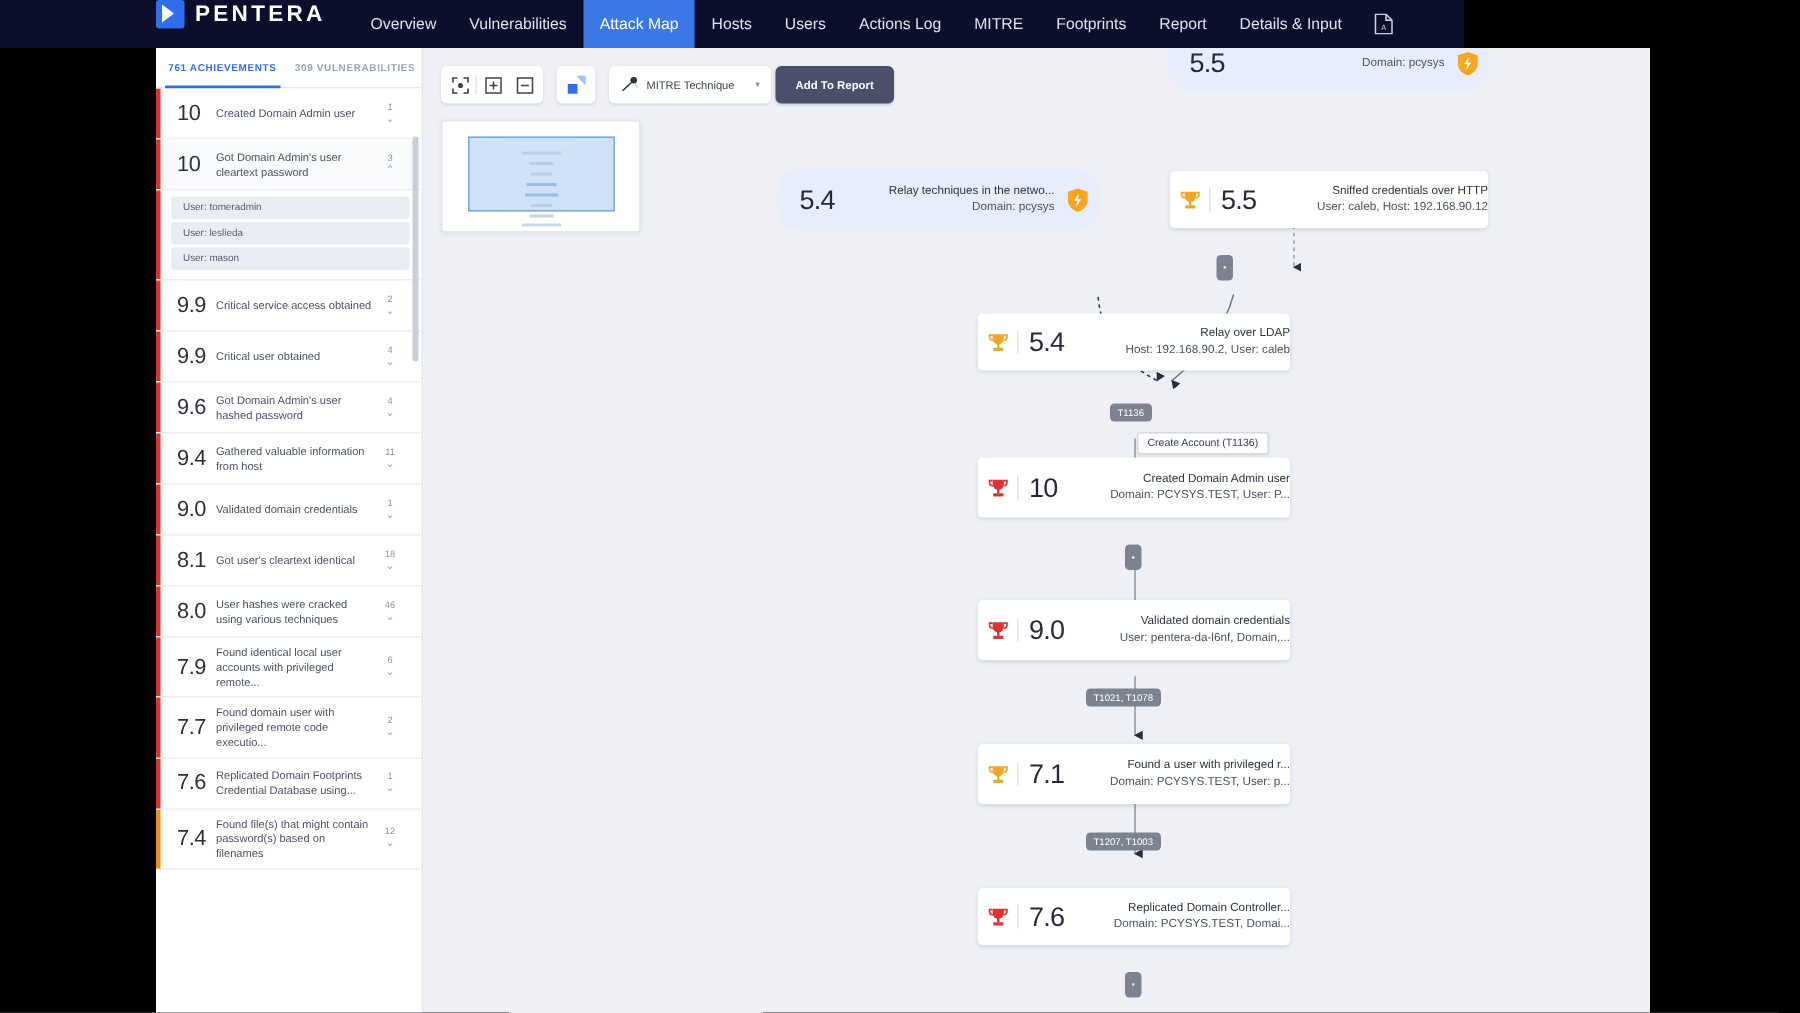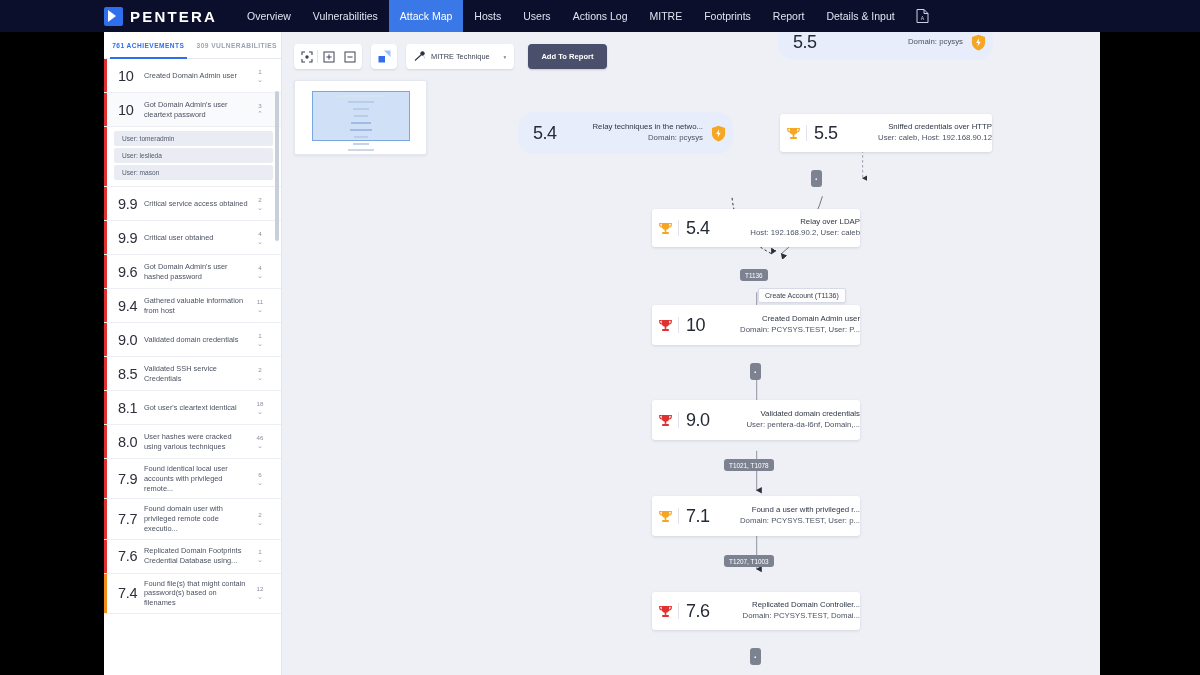--- a/index.html
+++ b/index.html
@@ -5,22 +5,22 @@
   * { box-sizing: border-box; margin: 0; padding: 0; }
   html, body {
     width: 1200px; height: 675px;
     background: #000; overflow: hidden;
     font-family: "Liberation Sans", sans-serif;
   }
   #app { position: relative; width: 1200px; height: 675px; background: #000; }
 
   
   .navbar {
-    position: absolute; left: 0; top: 0; width: 1200px; height: 32px;
-    background: #0b0f2b; display: flex; align-items: center;
+    position: absolute; left: 0; top: 0; width: 976px; height: 32px;
+    background: #0b0f2b; display: flex; align-items: flex-start;
   }
   .nav-logo-wrap { display: flex; align-items: center; margin-left: 104px; }
   .logo-mark {
     width: 19px; height: 19px; background: #2f6fed; border-radius: 2px;
     position: relative; margin-right: 7px;
   }
   .logo-mark:before {
     content: ""; position: absolute; left: 4px; top: 3px;
     width: 0; height: 0;
     border-left: 8px solid #fff;
@@ -105,21 +105,21 @@
     cursor: pointer; color: #3c4252;
   }
   .tb-sep { width: 1px; height: 13px; background: #e2e5ee; }
   .tb-fit {
     background: #fff; border-radius: 4px; width: 26px; height: 25px;
     display: flex; align-items: center; justify-content: center;
     box-shadow: 0 1px 2px rgba(20,30,60,.12); margin-right: 9px; cursor: pointer;
   }
   .tb-select {
     background: #fff; border-radius: 4px; height: 25px; display: flex; align-items: center;
-    padding: 0 8px; box-shadow: 0 1px 2px rgba(20,30,60,.12); margin-right: 14px;
+    padding: 0 8px; box-shadow: 0 1px 2px rgba(20,30,60,.12); margin-right: 3px;
     font-size: 7.4px; color: #3c4252; cursor: pointer; position: relative;
   }
   .tb-select .caret { margin-left: 14px; font-size: 5.5px; color: #7b8294; }
   .tb-report {
     background: #4a4f6b; color: #fff; border-radius: 4px; height: 25px;
     display: flex; align-items: center; padding: 0 13px;
     font-size: 7.6px; font-weight: bold; cursor: pointer;
     box-shadow: 0 1px 2px rgba(20,30,60,.18);
   }
 
@@ -271,29 +271,20 @@
               <div class="ach-bar" style="background: rgb(224, 49, 49);"></div>
               <div class="ach-score">9.0</div>
               <div class="ach-title">Validated domain credentials</div>
               <div class="ach-right">
                 <span class="ach-count">1</span>
                 <span class="chev">⌄</span>
               </div>
             </div>
             <div class="ach-item">
               <div class="ach-bar" style="background: rgb(224, 49, 49);"></div>
-              <div class="ach-score">8.5</div>
-              <div class="ach-title">Validated SSH service Credentials</div>
-              <div class="ach-right">
-                <span class="ach-count">2</span>
-                <span class="chev">⌄</span>
-              </div>
-            </div>
-            <div class="ach-item">
-              <div class="ach-bar" style="background: rgb(224, 49, 49);"></div>
               <div class="ach-score">8.1</div>
               <div class="ach-title">Got user's cleartext identical</div>
               <div class="ach-right">
                 <span class="ach-count">18</span>
                 <span class="chev">⌄</span>
               </div>
             </div>
             <div class="ach-item">
               <div class="ach-bar" style="background: rgb(224, 49, 49);"></div>
               <div class="ach-score">8.0</div>

